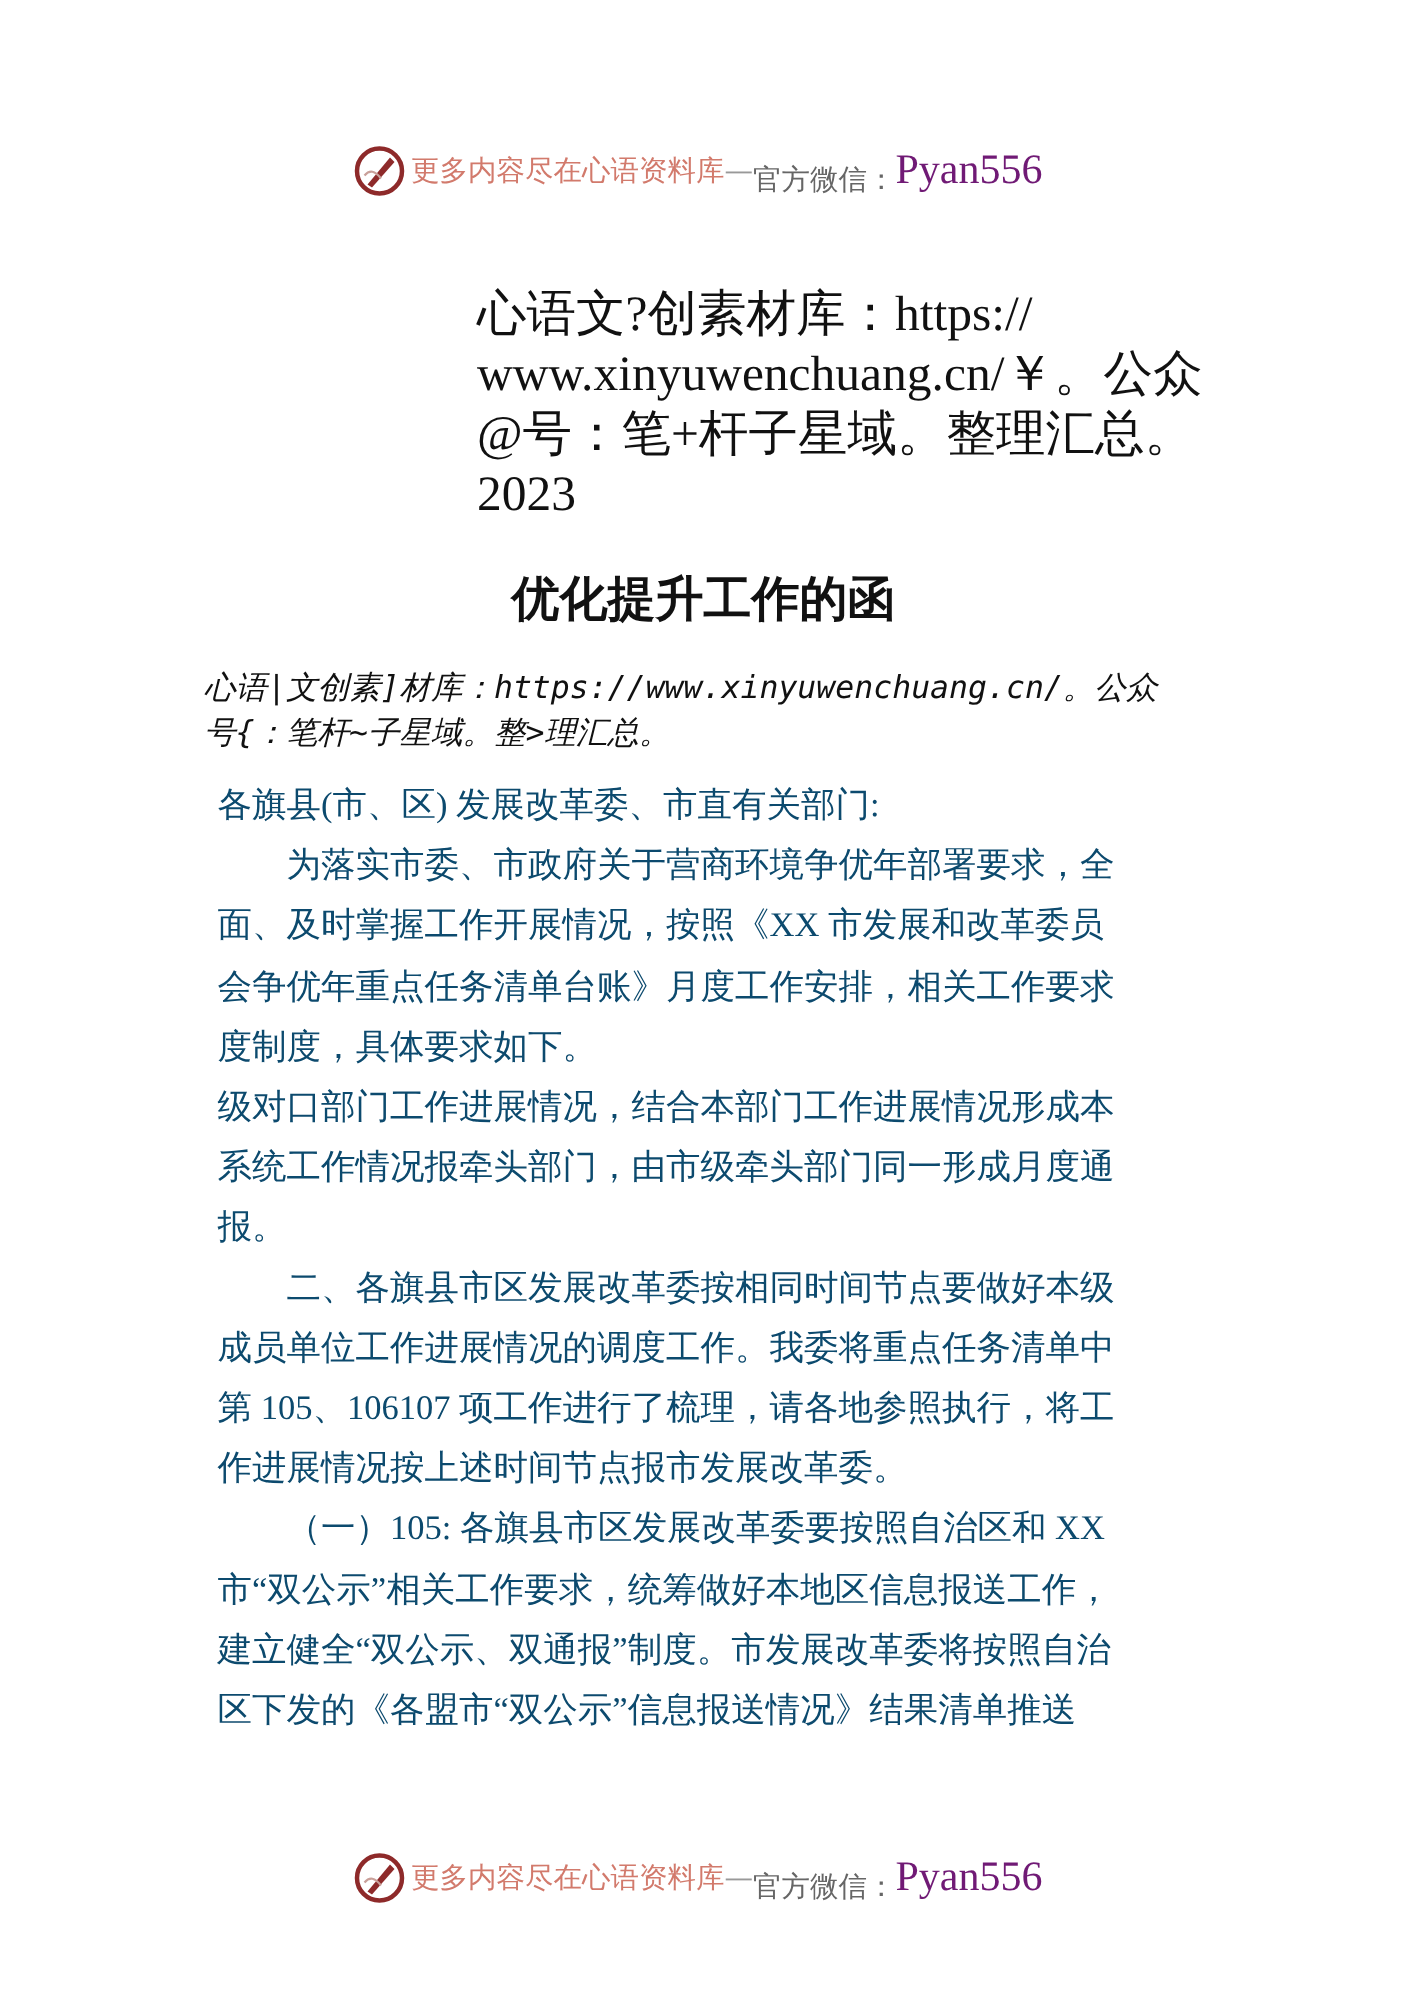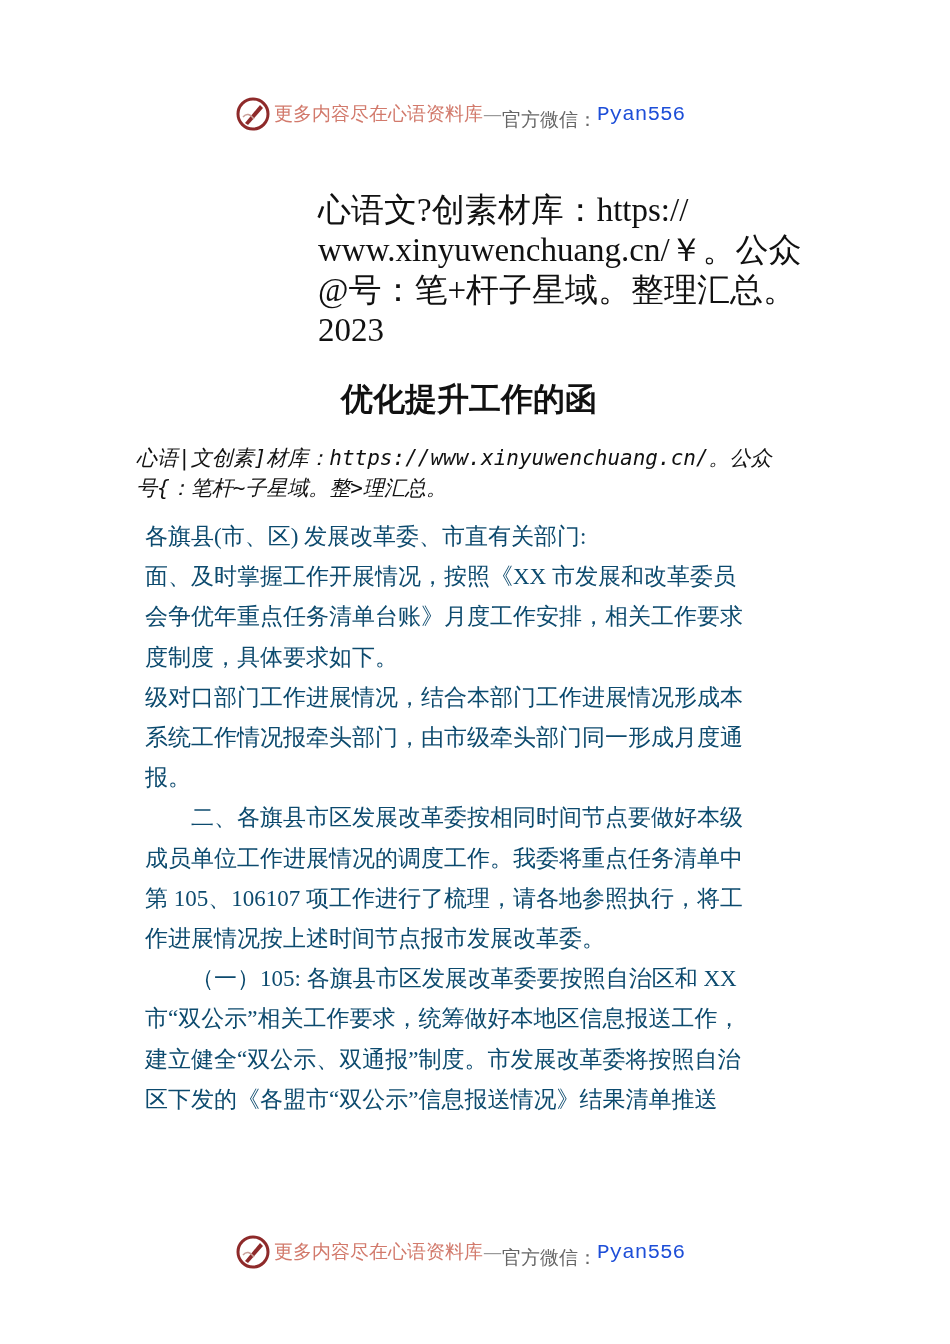--- a/index.html
+++ b/index.html
@@ -5,21 +5,21 @@
     html, body { margin: 0; padding: 0; background: #ffffff; }
     body { width: 950px; height: 1344px; position: relative; overflow: hidden;
            font-family: "DejaVu Serif", "Liberation Serif", serif; color: #111; }
     .banner { position: absolute; left: 236px; height: 40px; display: flex; align-items: center; }
     .banner.top { top: 94px; }
     .banner.bottom { top: 1232px; }
     .logo { width: 34px; height: 34px; margin-right: 4px; }
     .banner-main { font-family: "DejaVu Serif", serif; font-size: 19px; color: #d27a6c; letter-spacing: 0px; }
     .banner-dash { color: #999; font-size: 19px; }
     .banner-wechat { font-family: "DejaVu Serif", serif; font-size: 19px; color: #666; margin-top: 12px; }
-    .banner-id { font-family: Liberation Mono, monospace; font-size: 21px; color: #1d4ed8; }
+    .banner-id { font-family: Liberation Serif, serif; font-size: 28px; color: #701a75; }
 
     .header-block { position: absolute; left: 318px; top: 190px; width: 530px;
                     font-family: "Liberation Serif", "DejaVu Serif", serif; font-size: 33px; line-height: 40px; color: #111; }
     .header-block div { white-space: nowrap; }
 
     .doc-title { position: absolute; left: 0; width: 938px; top: 378px; text-align: center;
                  font-family: "DejaVu Serif", serif; font-weight: bold; font-size: 32px; color: #111; }
 
     .mono-note { position: absolute; left: 136px; top: 443px; width: 700px;
                  font-family: "DejaVu Sans Mono", "Liberation Mono", monospace; font-size: 21px; line-height: 30px; color: #111; }
@@ -53,20 +53,21 @@
 
 <div class="doc-title">优化提升工作的函</div>
 
 <div class="mono-note">
   <div>心语|文创素]材库：https://www.xinyuwenchuang.cn/。公众</div>
   <div>号{：笔杆~子星域。整&gt;理汇总。</div>
 </div>
 
 <div class="body-text">
   <div>各旗县(市、区) 发展改革委、市直有关部门:</div>
+  <div>　　为落实市委、市政府关于营商环境争优年部署要求，全</div>
   <div>面、及时掌握工作开展情况，按照《XX 市发展和改革委员</div>
   <div>会争优年重点任务清单台账》月度工作安排，相关工作要求</div>
   <div>度制度，具体要求如下。</div>
   <div>级对口部门工作进展情况，结合本部门工作进展情况形成本</div>
   <div>系统工作情况报牵头部门，由市级牵头部门同一形成月度通</div>
   <div>报。</div>
   <div>　　二、各旗县市区发展改革委按相同时间节点要做好本级</div>
   <div>成员单位工作进展情况的调度工作。我委将重点任务清单中</div>
   <div>第 105、106107 项工作进行了梳理，请各地参照执行，将工</div>
   <div>作进展情况按上述时间节点报市发展改革委。</div>

